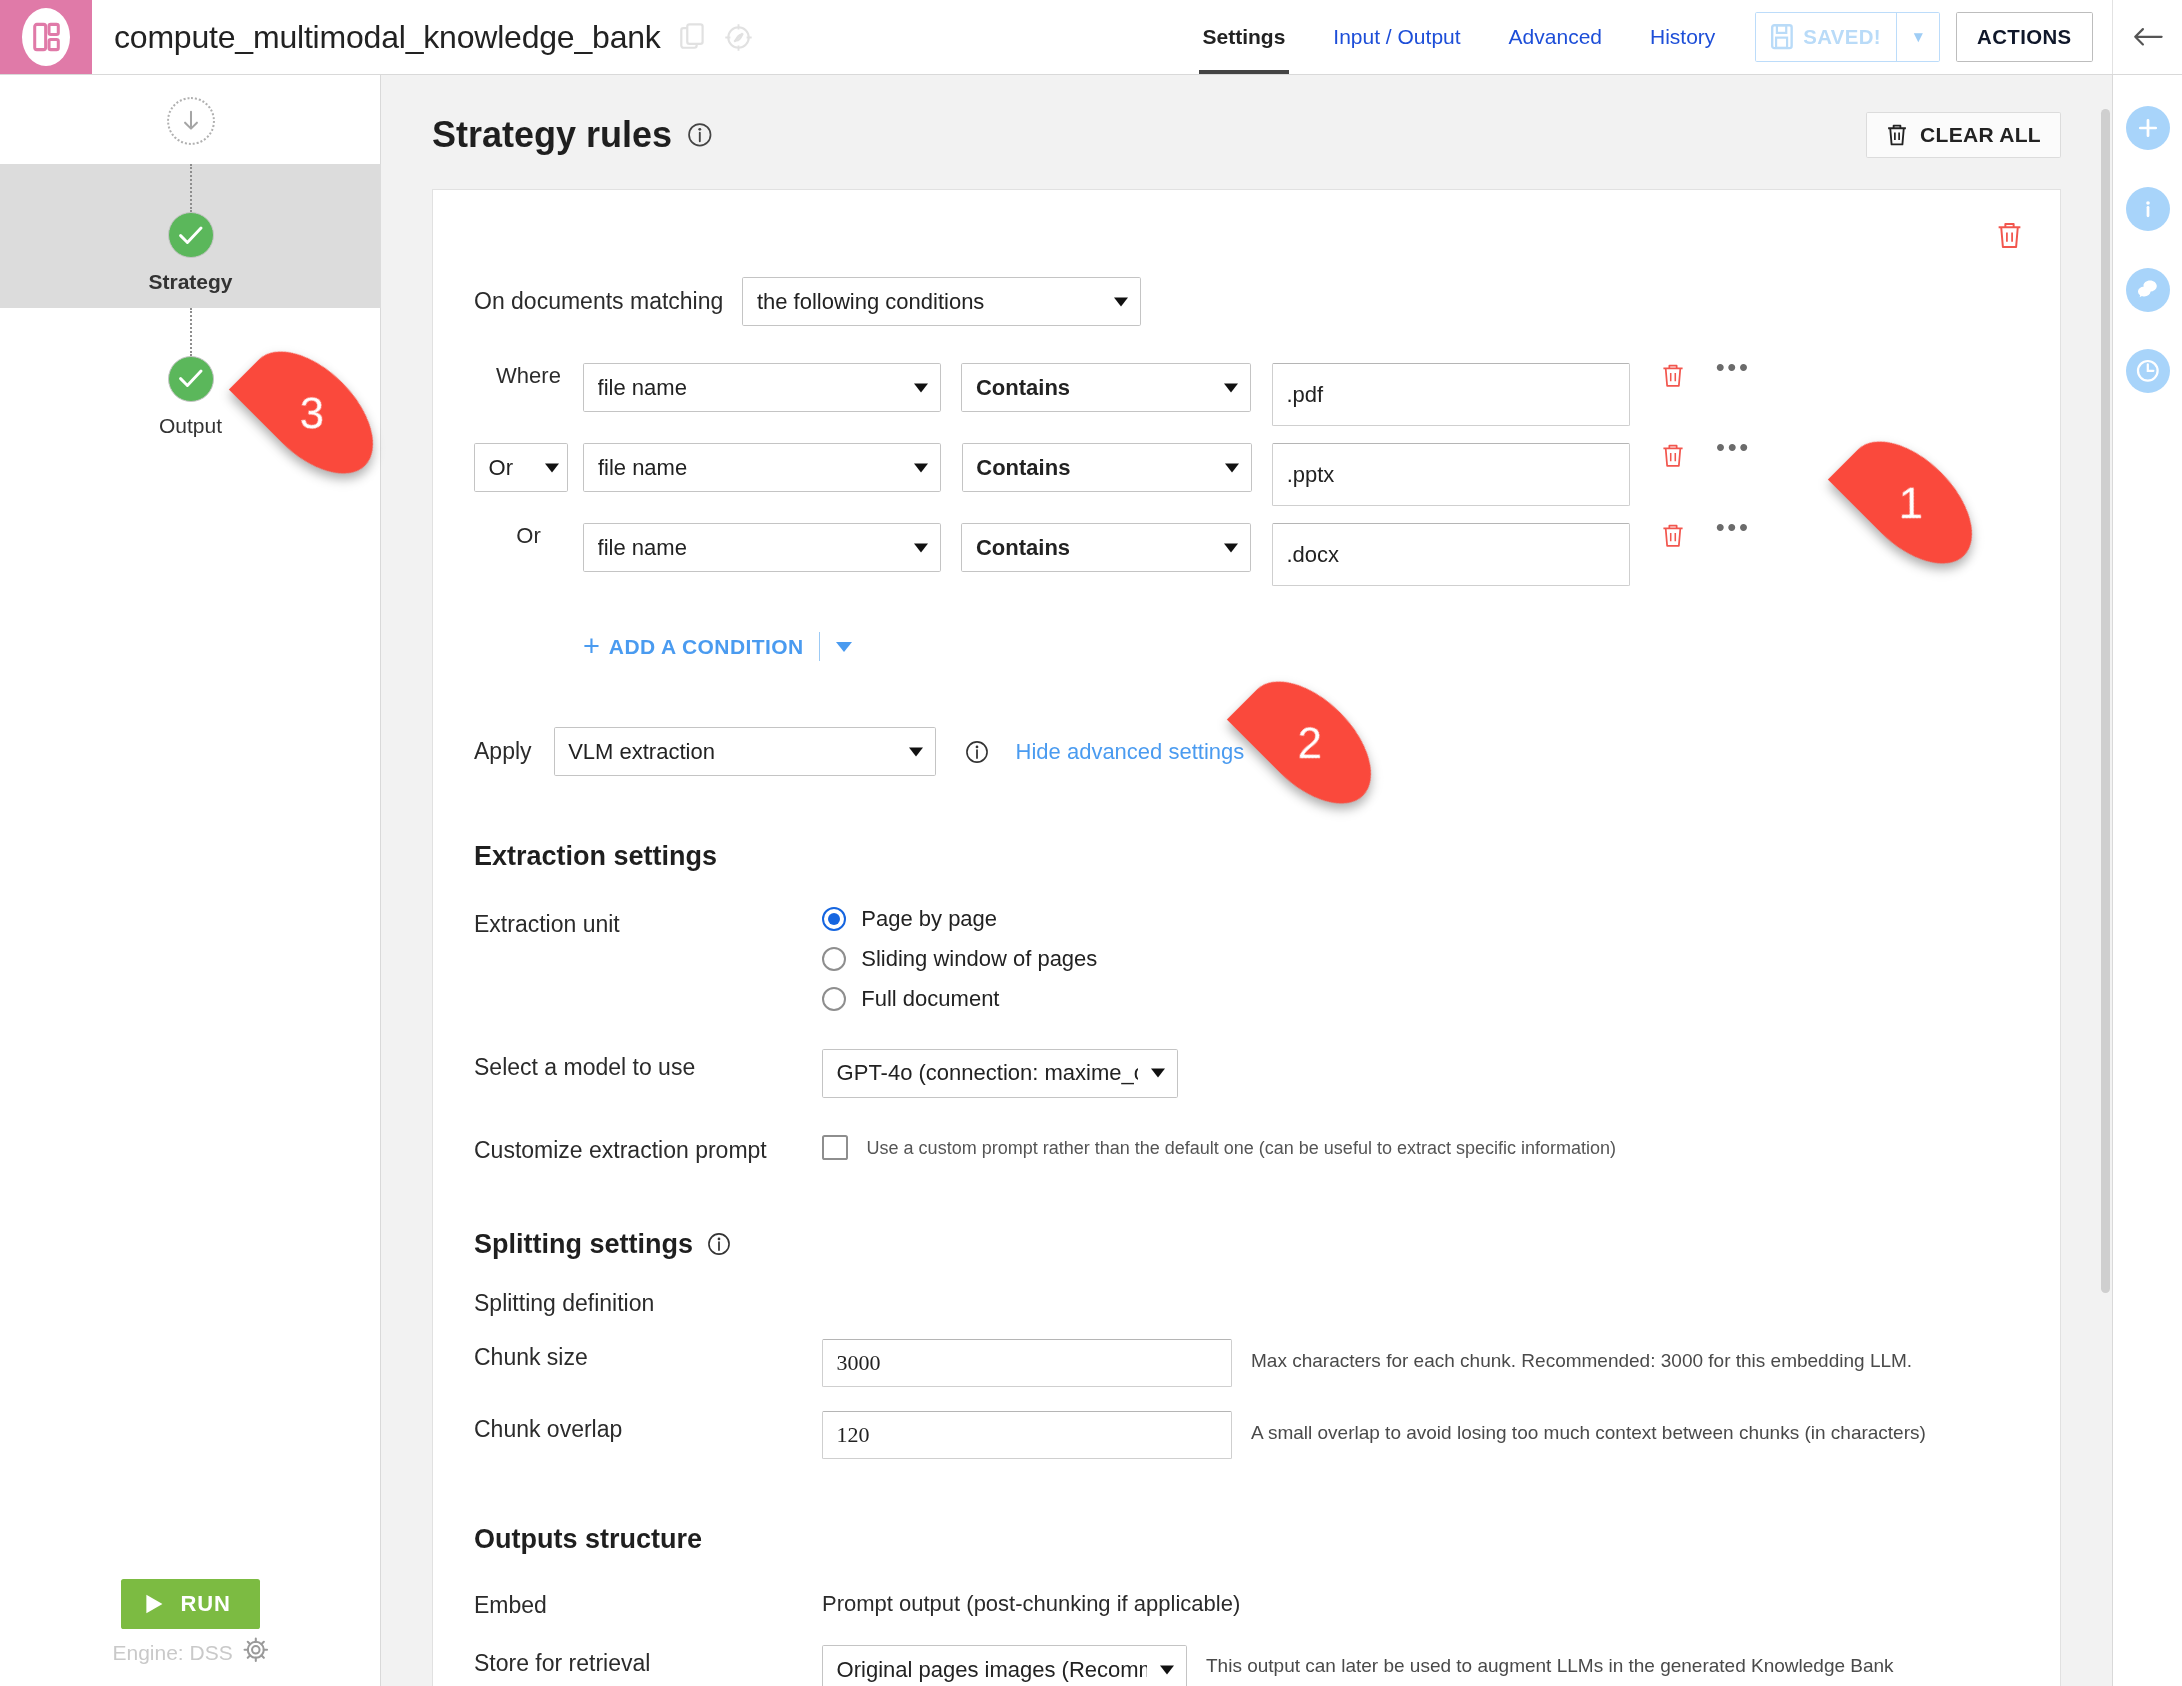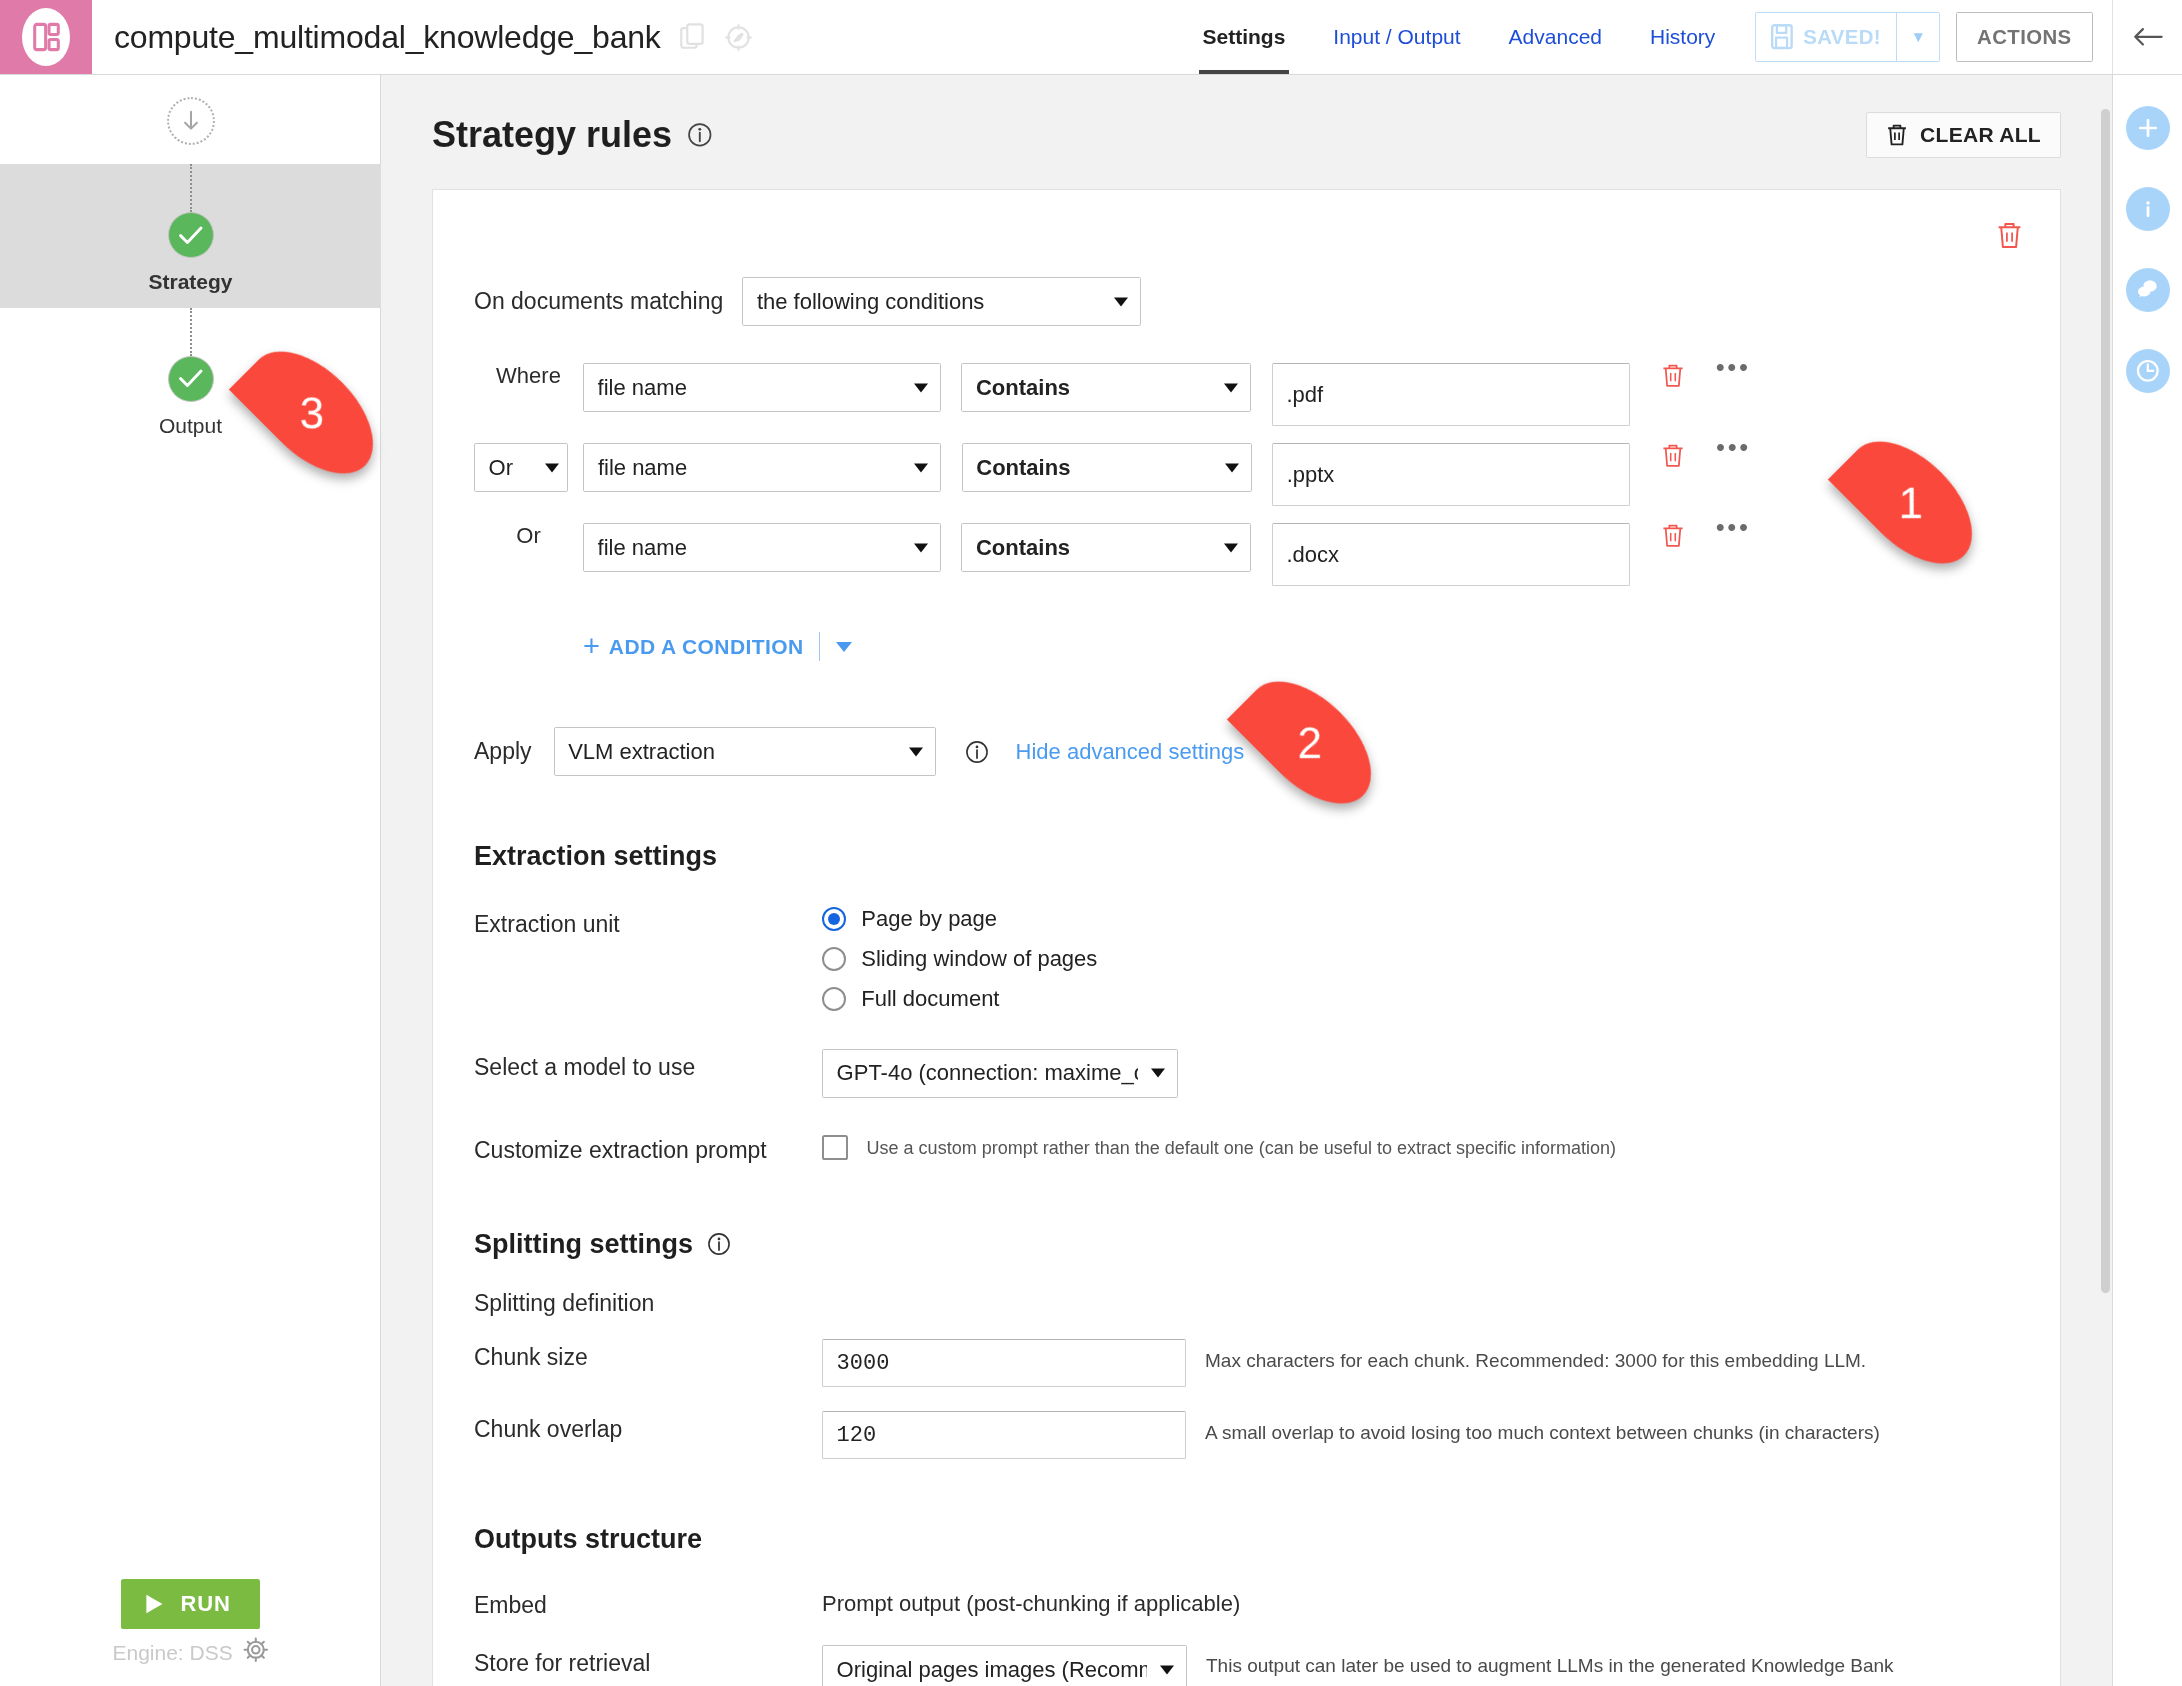--- a/index.html
+++ b/index.html
@@ -50,21 +50,21 @@
     display: flex; align-items: center; gap: 10.2px; padding: 0 15.3px;
     color: #b9dbf8; font-size: 20.4px; font-weight: 700; letter-spacing: 0.4px;
   }
   .saved-caret {
     display: flex; align-items: center; justify-content: center; width: 43px;
     border-left: 1.7px solid #bcdcfa; color: #9fcdf5; font-size: 15.3px;
   }
   .actions-btn {
     display: flex; align-items: center; padding: 0 20.4px; margin: 12px 0 12px 15.3px;
     border: 1.7px solid #bdbdbd; border-radius: 1.7px; background: #fff;
-    font-size: 20.4px; font-weight: 700; color: #737373; letter-spacing: 0.4px;
+    font-size: 20.4px; font-weight: 700; color: #0f172a; letter-spacing: 0.4px;
     cursor: pointer;
   }
   .back-arrow {
     display: flex; align-items: center; justify-content: center;
     width: 70px; border-left: 0.9px solid #e2e2e2; margin-left: 19px;
     color: #555; cursor: pointer;
   }
 
   
   .sidebar {
@@ -202,23 +202,23 @@
   }
   .radio-lbl { font-size: 22px; color: #222; }
 
   .chk {
     width: 25.6px; height: 25.6px; border: 2.6px solid #8e8e8e; background: #fff;
     border-radius: 2.6px; flex: none;
   }
   .chk-hint { font-size: 18px; color: #555; margin-left: 19px; padding-top: 2.6px; }
 
   .num-input {
-    width: 364px; height: 48px; border: 1.7px solid #cfcfcf; border-top-color: #b5b5b5;
+    width: 410px; height: 48px; border: 1.7px solid #cfcfcf; border-top-color: #b5b5b5;
     background: #fff; font-size: 22px; color: #222; padding: 0 13.6px;
-    font-family: Liberation Mono, monospace; border-radius: 1.7px;
+    font-family: Liberation Serif, serif; border-radius: 1.7px;
   }
   .hint { font-size: 19px; color: #4a4a4a; margin-left: 19px; padding-top: 10.2px; }
   .plain-val { font-size: 22px; color: #2b2b2b; padding-top: 3.4px; }
   .link-val { font-size: 22px; color: #3b8fe0; cursor: pointer; padding-top: 3.4px; }
 
   .store-sel { width: 365px; }
 
   
   .rail {
     position: absolute; top: 75px; right: 0; width: 70px; bottom: 0;

